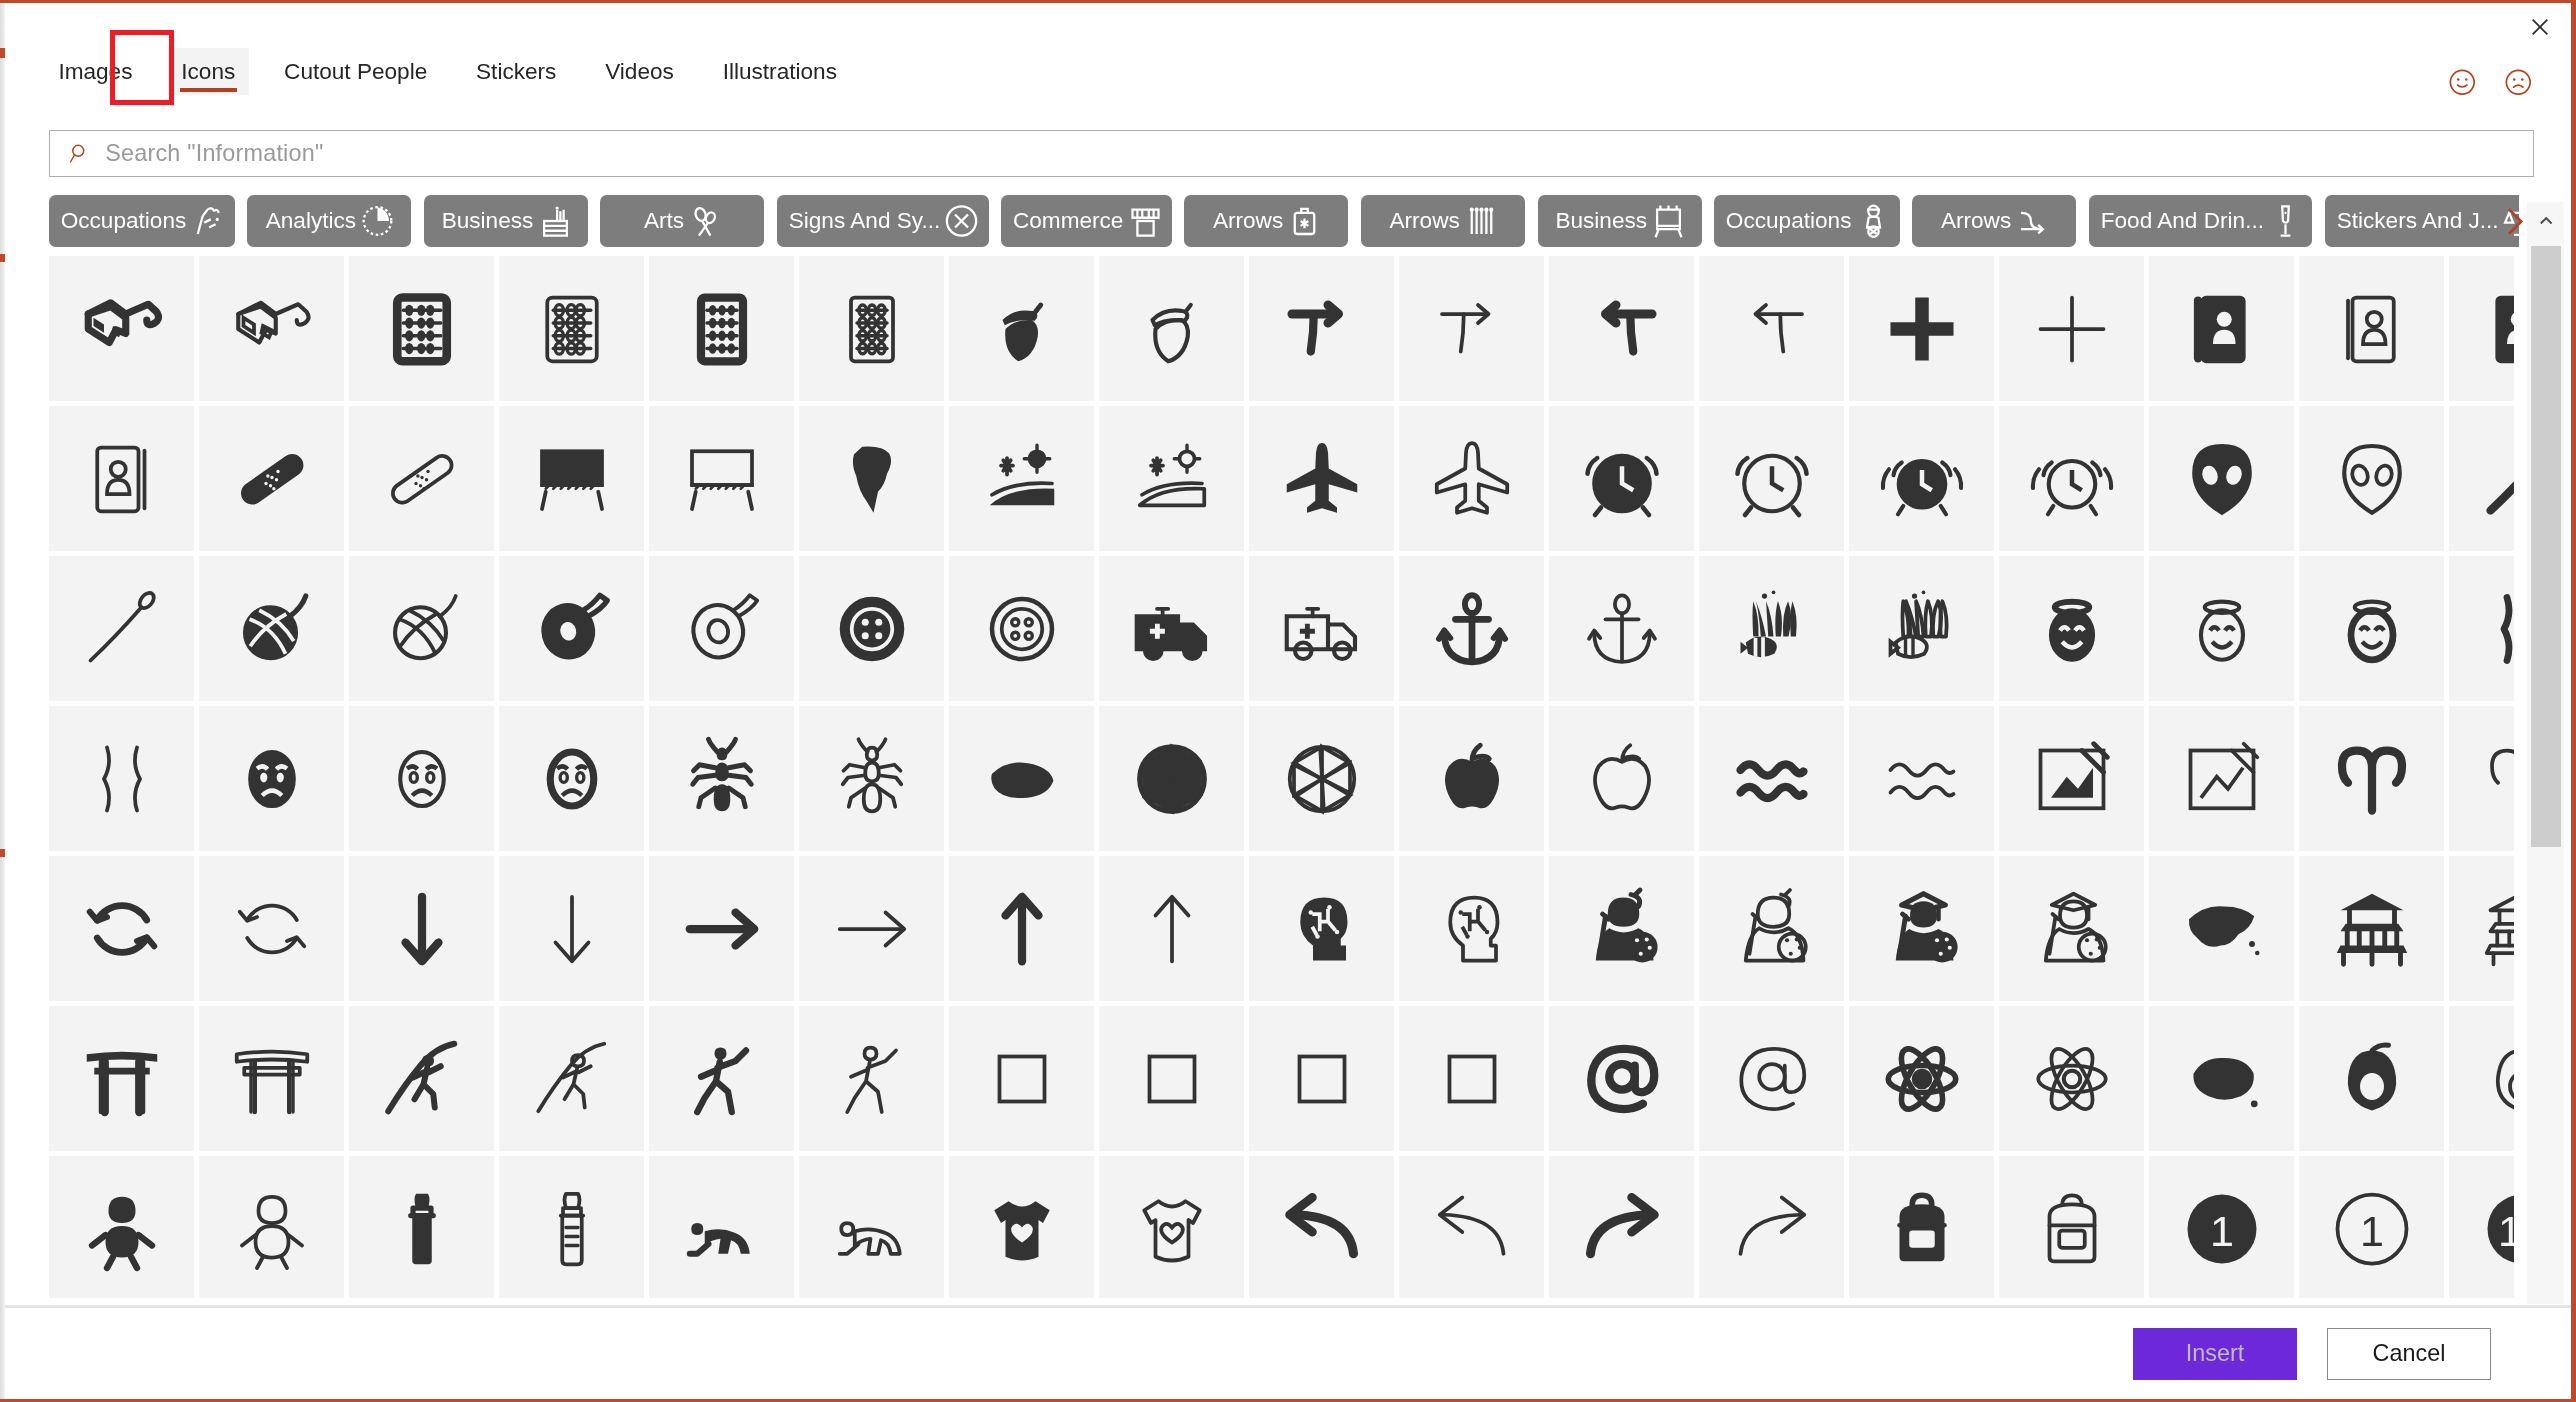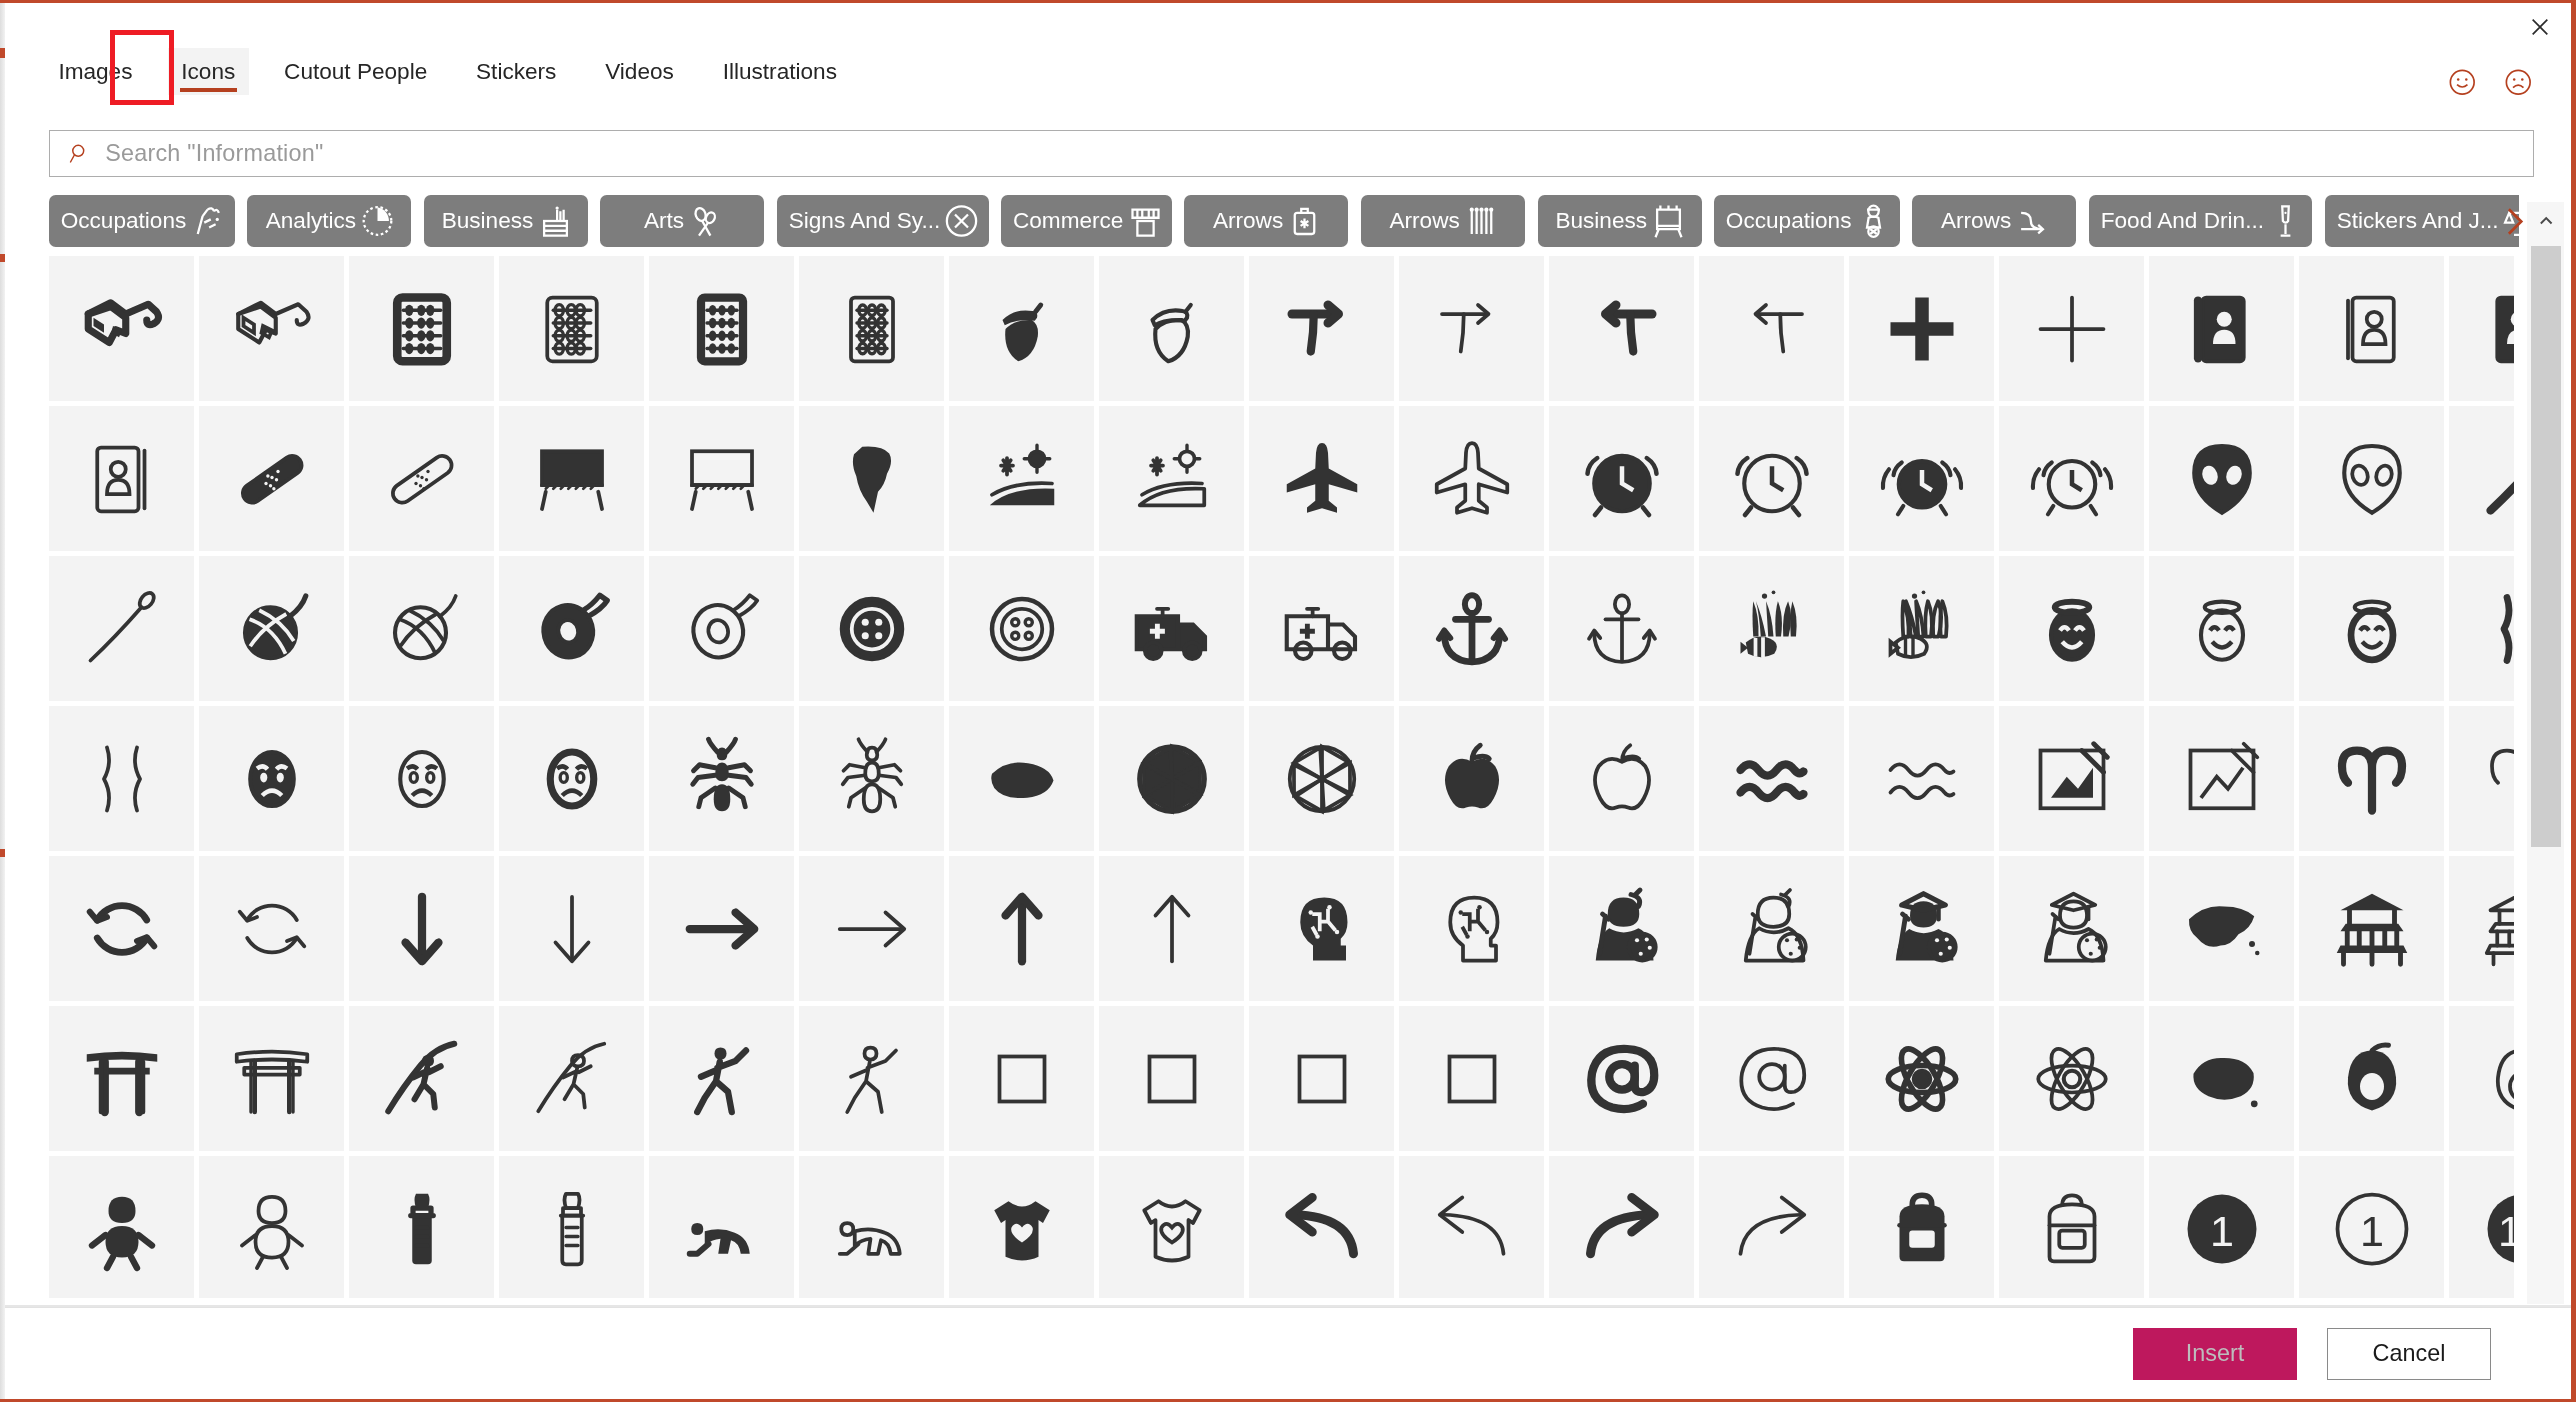--- a/index.html
+++ b/index.html
@@ -129,21 +129,21 @@
   .footer{
     position:absolute; left:0; bottom:0; width:100%; height:92px;
     background:#ffffff; border-top:1.7px solid #e2e2e2;
     display:flex; align-items:center; justify-content:flex-end;
     padding-right:80px; gap:30px; z-index:18;
   }
   .btn{
     height:52px; min-width:164px; font-size:23.4px;
     display:flex;align-items:center;justify-content:center; cursor:pointer;
   }
-  .btn.insert{ background:#be185d; color:#bdbdbd; border:none; }
+  .btn.insert{ background:#6d28d9; color:#bdbdbd; border:none; }
   .btn.cancel{ background:#ffffff; color:#1a1a1a; border:1.7px solid #8a8a8a; }
   .sep-line{
     position:absolute; left:0; bottom:92px; width:100%; height:1.7px; background:#e6e6e6;
   }
 </style>
 </head>
 <body>
 
 <div id="root">
 

